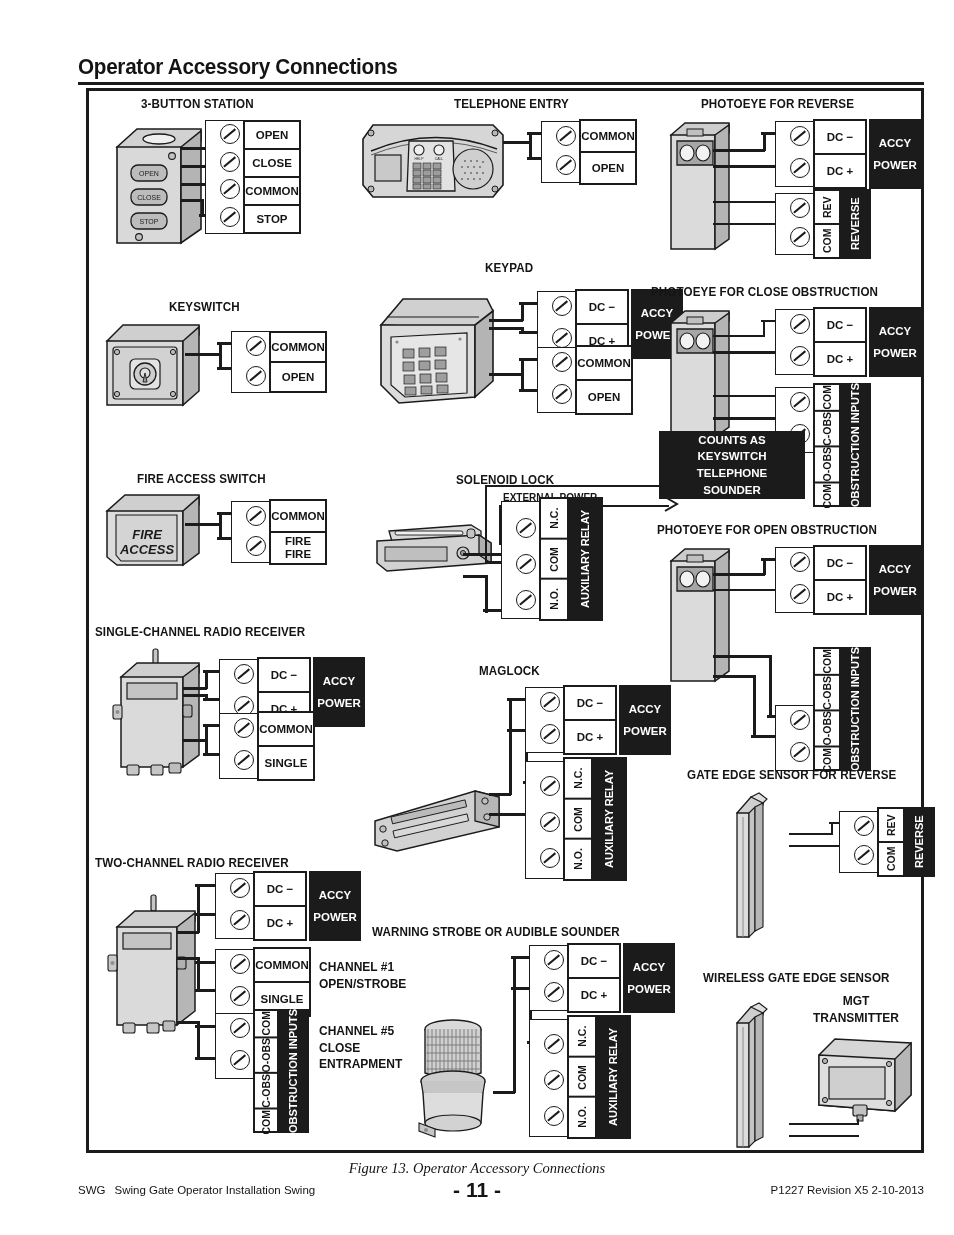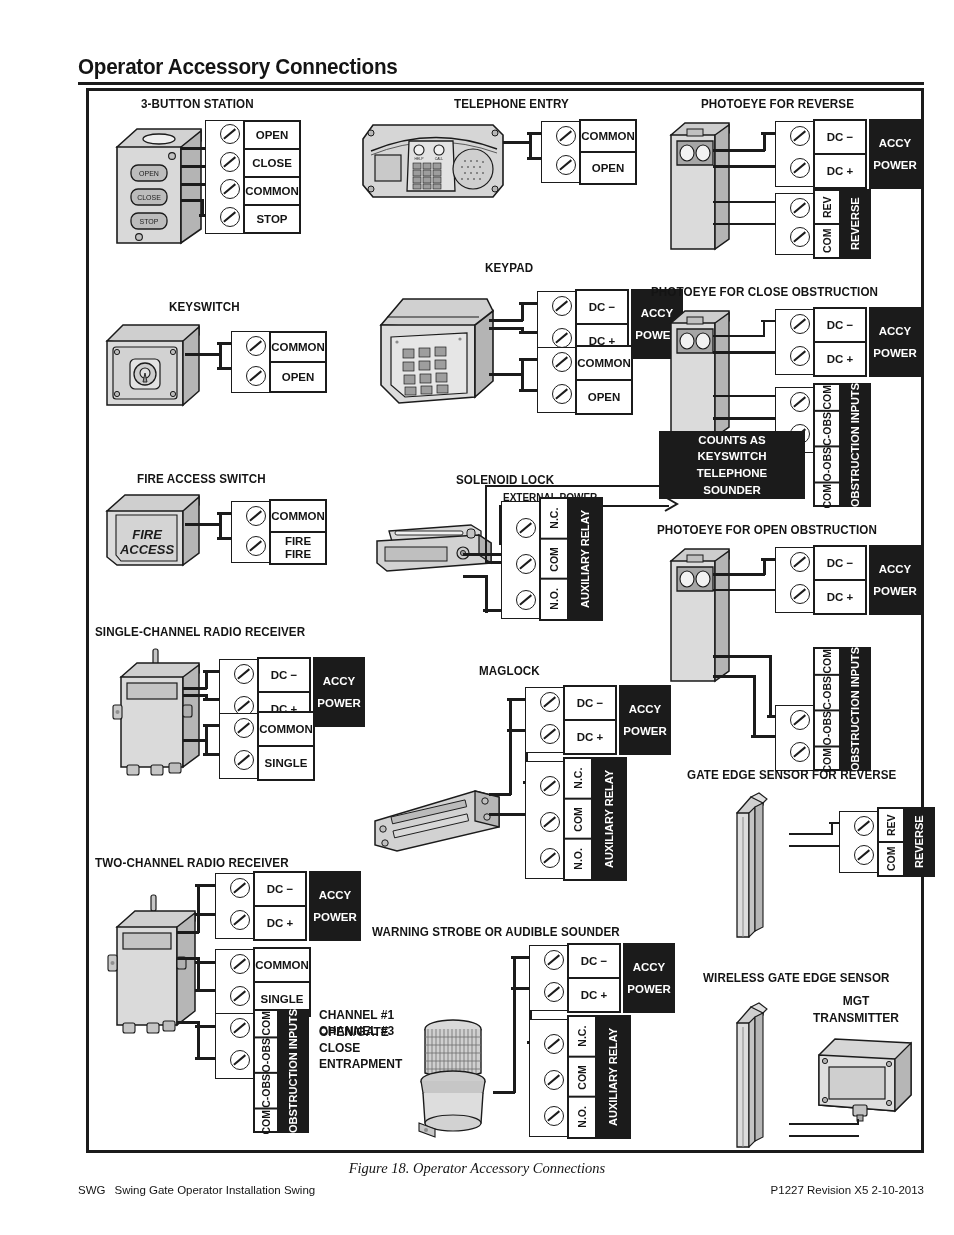--- a/index.html
+++ b/index.html
@@ -316,23 +316,23 @@
       <div class="termblk" style="left:126px;top:858px;width:48px;height:66px;">
         <div class="screw" style="left:14px;top:4px;"></div>
         <div class="screw" style="left:14px;top:36px;"></div>
       </div>
 
       <div class="lblbox" style="left:164px;top:856px;width:58px;height:70px;">
         <div class="row">COMMON</div>
         <div class="row">SINGLE</div>
       </div>
 
-      <div class="ftext" style="left:230px;top:916px;">
+      <div class="ftext" style="left:230px;top:868px;">
         <div>CHANNEL #1</div>
-        <div>OPEN/GATE</div>
+        <div>OPEN/STROBE</div>
       </div>
 
       <div class="wire thick h" style="left:88px;top:930px;width:22px;"></div>
       <div class="wire vthick" style="left:108px;top:930px;height:6px;"></div>
       <div class="wire thick h" style="left:106px;top:934px;width:28px;"></div>
       <div class="wire vthick" style="left:108px;top:930px;height:38px;"></div>
       <div class="wire thick h" style="left:106px;top:966px;width:28px;"></div>
 
       <div class="termblk" style="left:126px;top:922px;width:48px;height:66px;">
         <div class="screw" style="left:14px;top:4px;"></div>
@@ -343,21 +343,21 @@
         <div class="cells" style="width:24px;">
           <div class="c">COM</div>
           <div class="c">O-OBS</div>
           <div class="c">C-OBS</div>
           <div class="c">COM</div>
         </div>
         <div class="bar" style="width:32px;">OBSTRUCTION INPUTS</div>
       </div>
 
       <div class="ftext" style="left:230px;top:932px;">
-        <div>CHANNEL #3</div>
+        <div>CHANNEL #5</div>
         <div>CLOSE</div>
         <div>ENTRAPMENT</div>
       </div>
     </div>
 
     <div class="sec">
       <div class="sec-title" style="left:365px;top:6px;">TELEPHONE ENTRY</div>
 
       <div class="dev" style="left:272px;top:28px;">
         <svg width="146" height="84" viewBox="0 0 146 84">
@@ -913,19 +913,20 @@
         </svg>
       </div>
 
       <div class="wire h" style="left:700px;top:1032px;width:70px;"></div>
       <div class="wire h" style="left:700px;top:1044px;width:70px;"></div>
       <div class="wire v" style="left:768px;top:1028px;height:6px;"></div>
     </div>
 
   </div>
 
-  <div class="fig-caption">Figure 18. Operator Accessory Connections</div>
+  <div class="fig-caption">Figure 13. Operator Accessory Connections</div>
   <div class="foot-left">
     <span class="swg">SWG</span><span>Swing Gate Operator Installation Swing</span>
   </div>
+  <div class="foot-page">- 11 -</div>
   <div class="foot-right">P1227 Revision X5 2-10-2013</div>
 
 </div>
 
 </body></html>

